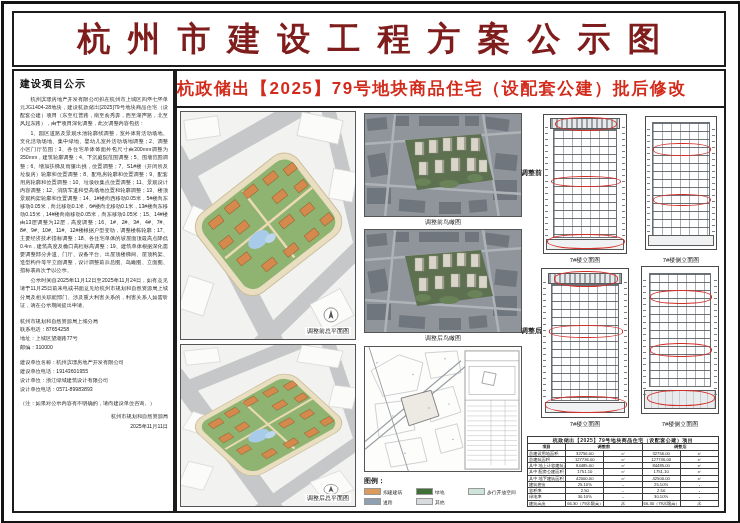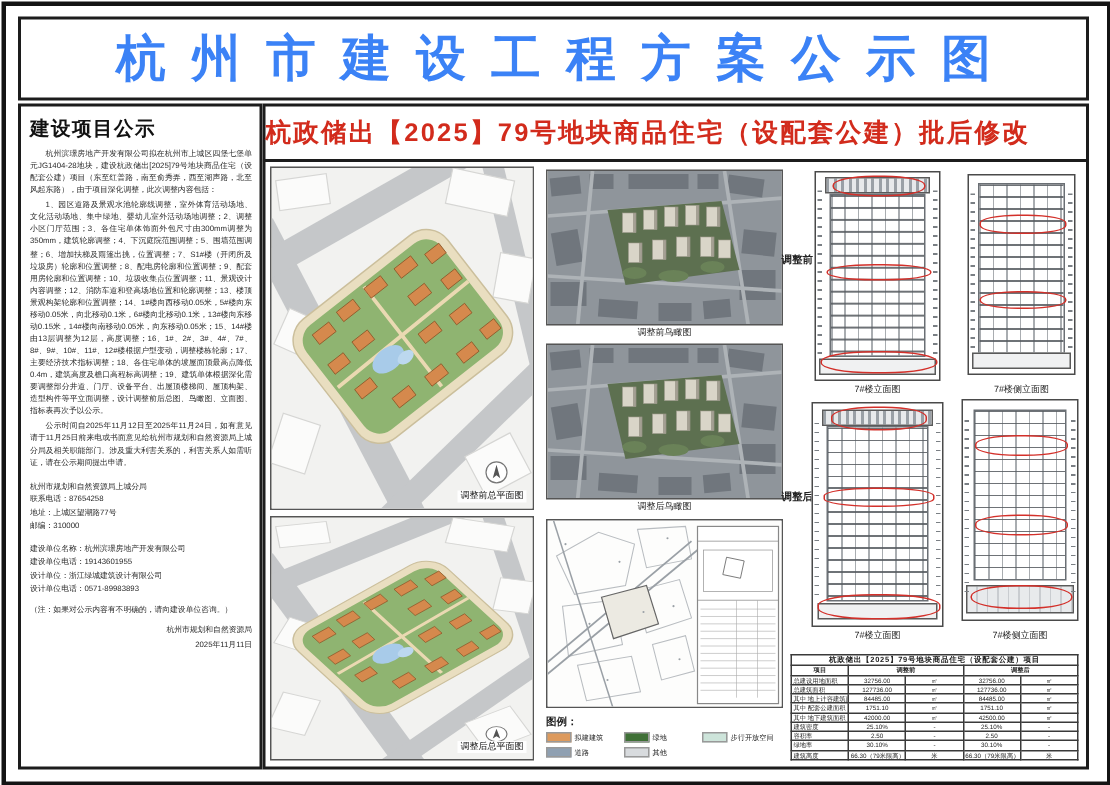--- a/index.html
+++ b/index.html
@@ -2,25 +2,25 @@
 <html><head>
 <meta charset="utf-8">
 <style>
   html,body{margin:0;padding:0;width:740px;height:523px;overflow:hidden;background:#fff;
     font-family:"Liberation Sans","DejaVu Sans",sans-serif;color:#222;}
   .frame{position:absolute;left:1px;top:1px;width:734px;height:517px;border:3px solid #141414;}
   .box{position:absolute;border:2px solid #1c1c1c;box-sizing:border-box;background:#fff;}
 
   
   #titlebox{left:12px;top:11px;width:714px;height:56px;display:flex;align-items:center;justify-content:center;}
-  #titlebox .t{color:#3b82f6;font-weight:bold;font-size:33px;letter-spacing:17px;padding-left:17px;white-space:nowrap;}
+  #titlebox .t{color:#7f1d1d;font-weight:bold;font-size:33px;letter-spacing:17px;padding-left:17px;white-space:nowrap;}
 
   
   #notice{left:12px;top:69px;width:163px;height:444px;padding:6px 5px 4px 6px;overflow:hidden;}
-  #notice h2{font-size:13px;margin:0 0 4px 0;color:#111;letter-spacing:1px;}
+  #notice h2{font-size:10px;margin:0 0 4px 0;color:#111;letter-spacing:1px;}
   #notice p{font-size:5.2px;line-height:1.55;margin:0 0 2px 0;text-align:justify;color:#2a2a2a;}
   #notice p.ind{text-indent:2em;}
   .cline{font-size:5.2px;line-height:1.7;color:#2a2a2a;}
   .blockgap{height:6px;}
   .sign{ text-align:right;font-size:5.2px;line-height:1.8;color:#2a2a2a;margin-top:4px;}
 
   
   #subtitle{left:175px;top:69px;width:551px;height:39px;display:flex;align-items:center;justify-content:flex-start;}
   #subtitle .s{color:#d22b1c;font-weight:bold;font-size:17px;letter-spacing:1.5px;white-space:nowrap;}
 

